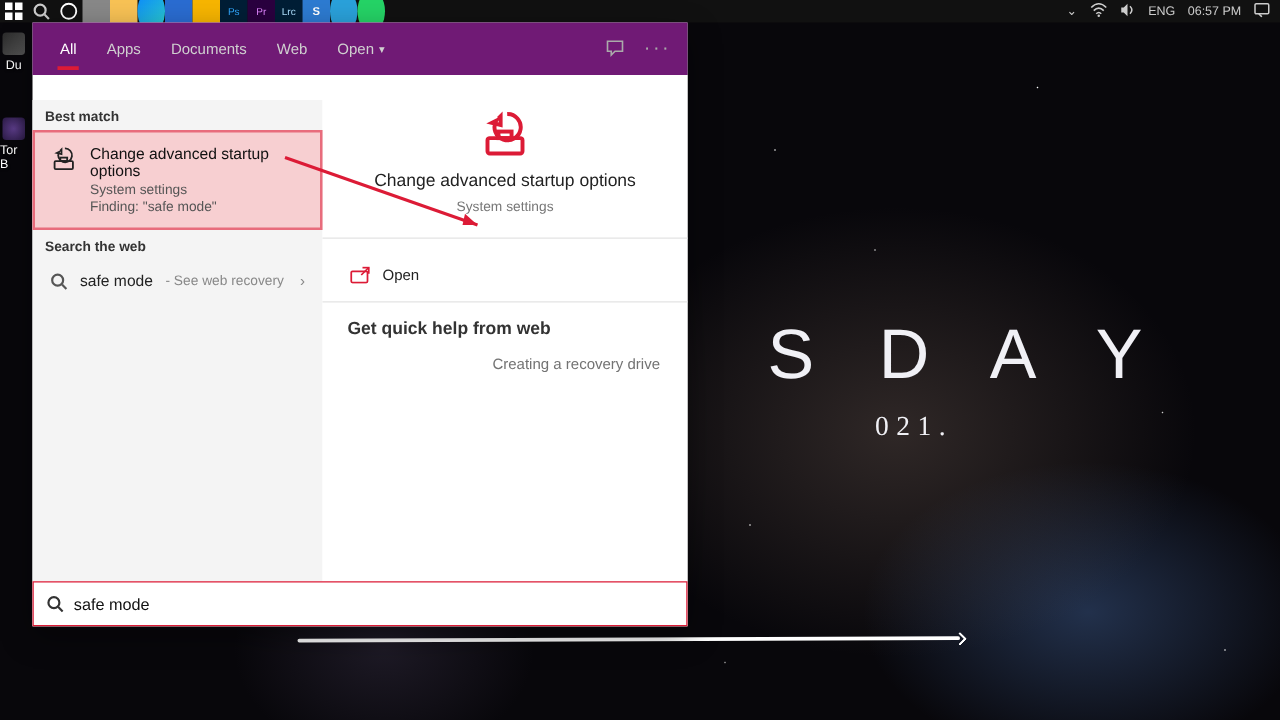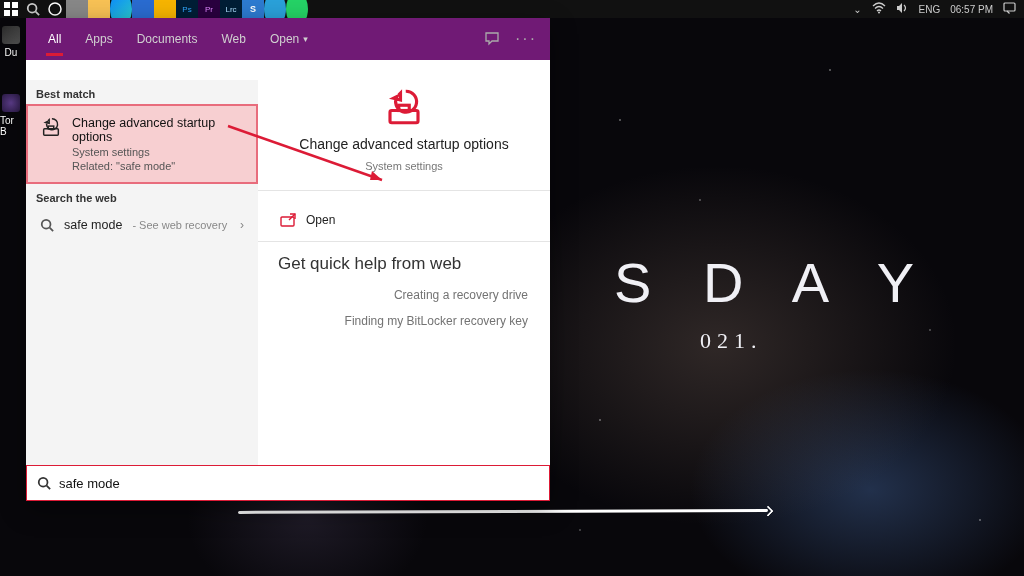--- a/index.html
+++ b/index.html
@@ -71,21 +71,21 @@
     .web-row .h{font-size:11px;color:#888;}
     .web-row .ar{margin-left:auto;color:#888;font-size:12px;}
 
     .right{flex:1;background:#fff;padding:18px 20px;font-size:12px;color:#222;}
     .right .hero{display:flex;flex-direction:column;align-items:center;gap:8px;margin:8px 0 18px;}
     .right .hero svg{width:42px;height:42px;}
     .right .hero .t{font-size:14px;font-weight:500;text-align:center;}
     .right .hero .s{font-size:11px;color:#777;}
     .right .open{display:flex;align-items:center;gap:10px;padding:10px 2px;cursor:pointer;}
     .right hr{border:none;border-top:1px solid #e4e4e4;margin:4px -20px 12px;}
-    .right .qh-title{font-size:17px;font-weight:400;margin:10px 0 8px;color:#333;}
+    .right .qh-title{font-size:14px;font-weight:700;margin:10px 0 8px;color:#333;}
     .right .qh{font-size:12px;color:#737373;padding:6px 2px;cursor:pointer;text-align:right;}
 
     .arrow{position:absolute;top:102px;left:196px;width:170px;height:70px;pointer-events:none;}
 
     .searchbox{height:36px;border:1.5px solid #dc1b36;background:#fff;display:flex;align-items:center;padding:0 10px;gap:8px;}
     .searchbox input{border:none;outline:none;flex:1;font-size:13px;background:transparent;color:#111;}
 
     
     .mag{width:14px;height:14px;}
     .mag circle{fill:none;stroke:currentColor;stroke-width:2;}
@@ -221,21 +221,21 @@
         <div class="ic">
           <svg viewBox="0 0 24 24">
               <path d="M8 3a6 6 0 1 1-5 3l-2 1 4 1 0-4 -1 1" fill="none" stroke="#222" stroke-width="1.6" transform="translate(5 0)"></path>
               <rect x="4" y="14" width="16" height="7" rx="1" fill="none" stroke="#222" stroke-width="1.6"></rect>
               <rect x="9" y="11" width="6" height="3" fill="none" stroke="#222" stroke-width="1.6"></rect>
             </svg>
         </div>
         <div class="txt">
           <div class="t">Change advanced startup options</div>
           <div class="s">System settings</div>
-          <div class="r"><span>Related:</span> <span>"safe mode"</span></div>
+          <div class="r"><span>Finding:</span> <span>"safe mode"</span></div>
         </div>
       </div>
 
       <div class="sec-title">Search the web</div>
       <div class="web-row">
         <svg class="mag" viewBox="0 0 16 16" style="color:#555">
             <circle cx="7" cy="7" r="5"></circle>
             <line x1="11" y1="11" x2="15" y2="15"></line>
           </svg>
         <span class="q">safe mode</span>
@@ -259,21 +259,20 @@
         <svg width="16" height="14" viewBox="0 0 16 14">
             <rect x="1" y="4" width="13" height="9" rx="1" fill="none" stroke="#dc1b36" stroke-width="1.4"></rect>
             <path d="M10 1h5v5" fill="none" stroke="#dc1b36" stroke-width="1.4"></path>
             <line x1="15" y1="1" x2="9" y2="7" stroke="#dc1b36" stroke-width="1.4"></line>
           </svg>
         <span>Open</span>
       </div>
       <hr>
       <div class="qh-title">Get quick help from web</div>
       <div class="qh">Creating a recovery drive</div>
-      <div class="qh">Finding my BitLocker recovery key</div>
     </div>
   </div>
 
   <svg class="arrow" viewBox="0 0 170 70">
       <line x1="6" y1="6" x2="160" y2="60" stroke="#dc1b36" stroke-width="2.5"></line>
       <polygon points="160,60 150,51 148,60" fill="#dc1b36"></polygon>
     </svg>
 
   <div class="searchbox">
     <svg class="mag" viewBox="0 0 16 16" style="color:#333">

